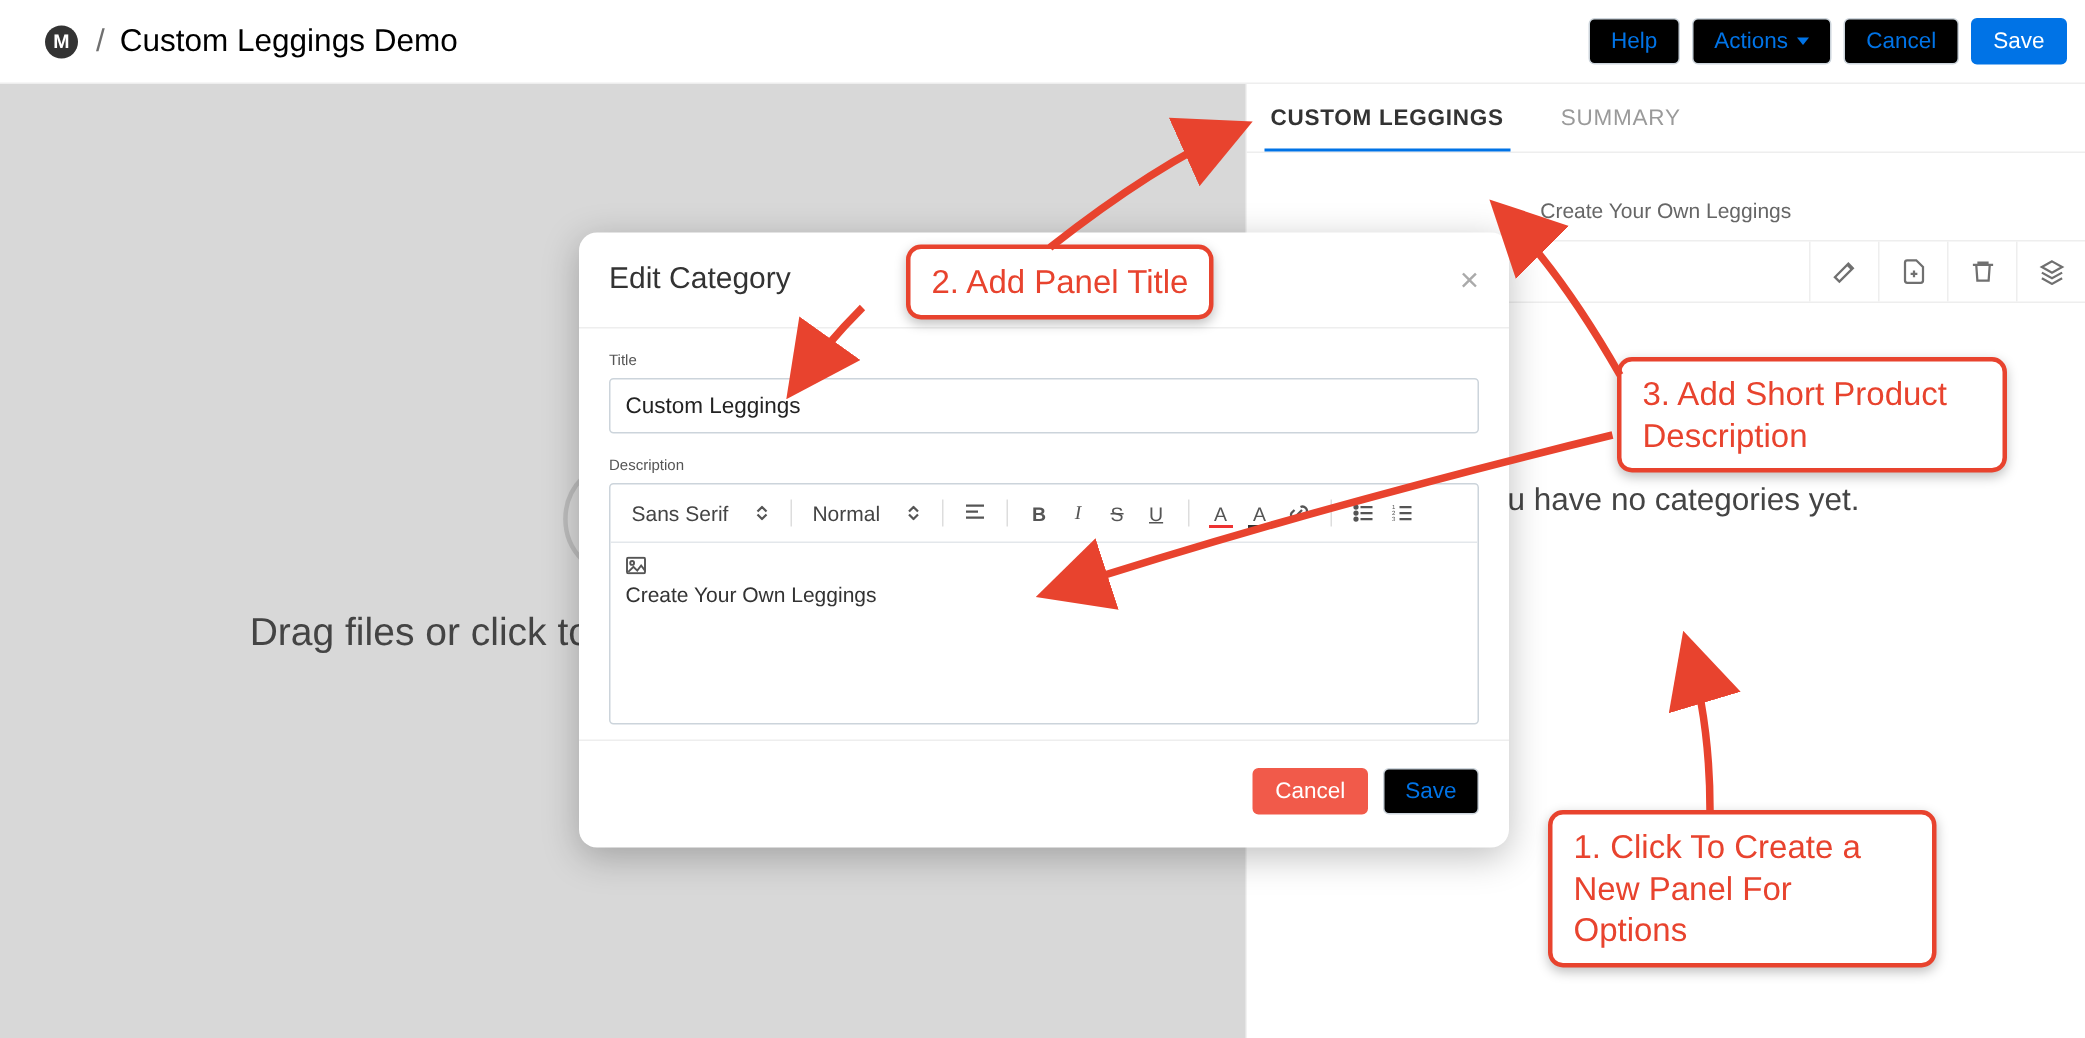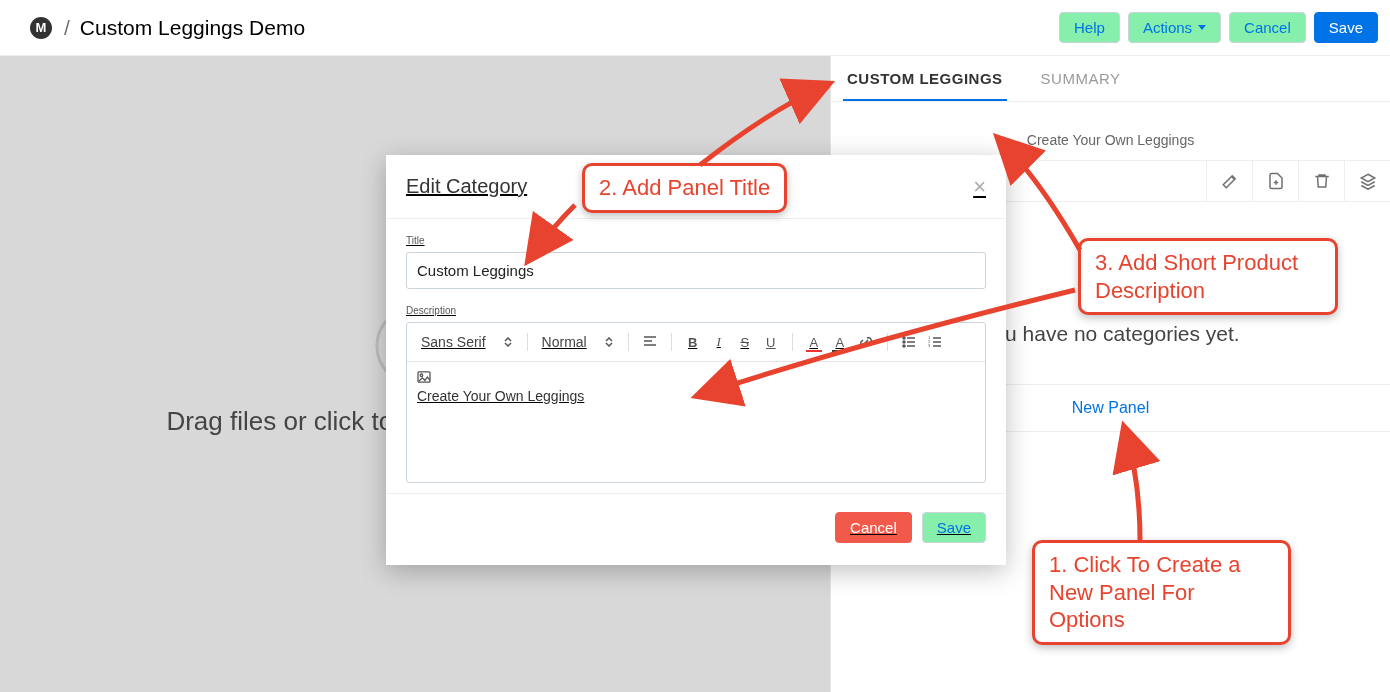--- a/index.html
+++ b/index.html
@@ -36,21 +36,21 @@
     display: inline-flex; align-items: center; justify-content: center;
     color: #fff; font-weight: bold; font-size: 13px;
     margin-right: 2px;
   }
   .breadcrumb-current { color: #000000; }
   .topbar-right { display: flex; gap: 8px; }
 
   .btn {
     display: inline-flex; align-items: center; gap: 4px;
     border: 1px solid #ccd4db;
-    background: #86efac;
+    background: #000000;
     color: #0073e6;
     padding: 6px 14px;
     border-radius: 4px;
     font-size: 15px;
     cursor: pointer;
   }
   .btn.primary { background: #0073e6; color: #fff; border-color: #0073e6; }
   .btn.danger { background: #f15a4a; color: #fff; border-color: #f15a4a; }
   .caret-down {
     width: 0; height: 0;
@@ -164,25 +164,24 @@
     top: -260px;
   }
 
   
   .modal {
     position: absolute;
     left: 386px;
     top: 155px;
     width: 620px;
     background: #fff;
-    border-radius: 0;
+    border-radius: 12px;
     box-shadow: 0 6px 24px rgba(0,0,0,0.25);
     display: flex;
     flex-direction: column;
-    text-decoration: underline;
   }
   .modal-header {
     display: flex;
     align-items: center;
     justify-content: space-between;
     padding: 20px 20px 20px 20px;
     border-bottom: 1px solid #eee;
   }
   .modal-title { font-size: 20px; color: #333; }
   .modal-close {
@@ -342,21 +341,20 @@
       </div>
       <div class="tool-icon-btn">
         <svg viewBox="0 0 24 24" fill="none" stroke="currentColor" stroke-width="2">
             <path d="M12 3l9 5-9 5-9-5 9-5zM3 13l9 5 9-5M3 18l9 5 9-5"></path>
           </svg>
       </div>
     </div>
 
     <div class="empty-state">You have no categories yet.</div>
 
-    <div class="new-panel-row">New Panel</div>
   </div>
 </div>
 
 <div class="modal">
   <div class="modal-header">
     <div class="modal-title">Edit Category</div>
     <div class="modal-close">×</div>
   </div>
   <div class="modal-body">
     <label class="form-label">Title</label>
@@ -433,21 +431,21 @@
   <div class="modal-footer">
     <button class="btn danger">
         <span>Cancel</span>
       </button>
     <button class="btn">
         <span>Save</span>
       </button>
   </div>
 </div>
 
-<div class="callout" style="left:582px; top:163px;">2. Add Panel Title</div>
+<div class="callout" style="left:604px; top:163px;">2. Add Panel Title</div>
 <div class="callout" style="left:1078px; top:238px; width:260px;">3. Add Short Product Description</div>
 <div class="callout" style="left:1032px; top:540px; width:259px;">1. Click To Create a New Panel For Options</div>
 
 <svg class="ann-svg">
   <defs>
     <marker id="ah" markerWidth="10" markerHeight="10" refX="8" refY="5" orient="auto">
       <path d="M0,0 L10,5 L0,10 Z" fill="#e8432e"></path>
     </marker>
   </defs>
 

